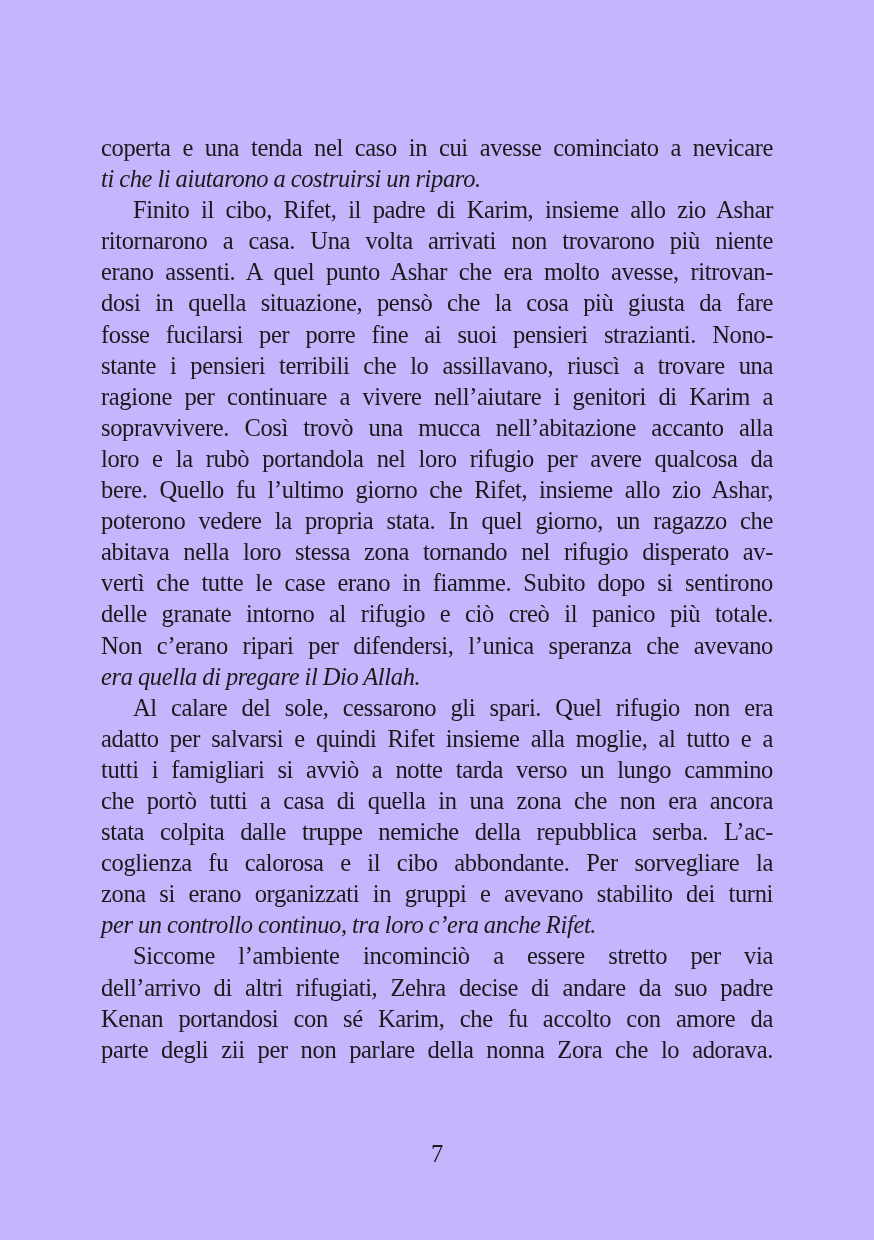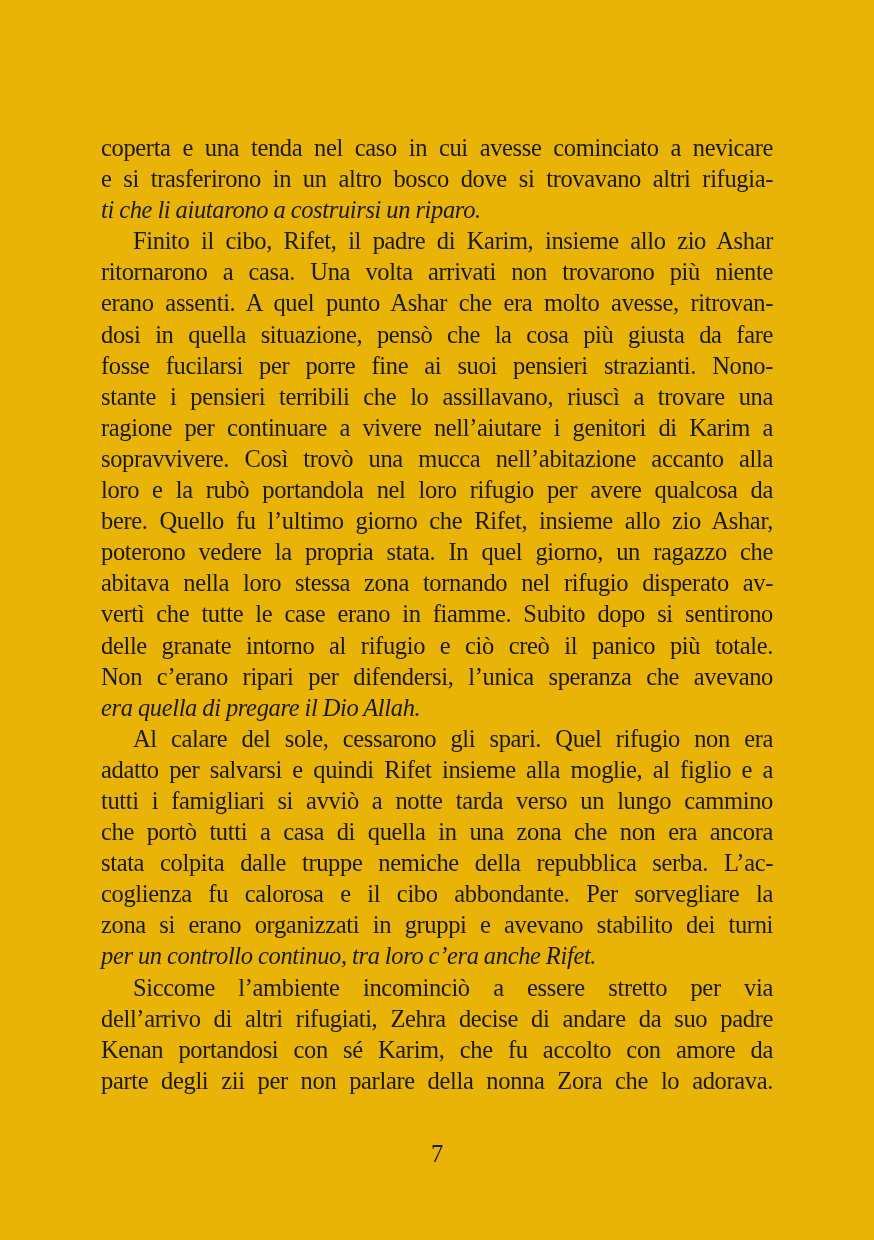--- a/index.html
+++ b/index.html
@@ -13,21 +13,21 @@
       position: relative;
       overflow: hidden;
       font-family: "Liberation Serif", "DejaVu Serif", serif;
       color: #1a1a1a;
     }
     .page {
       position: absolute;
       left: 0; top: 0;
       width: 874px;
       height: 1240px;
-      background: #eab308;
+      background: #c4b5fd;
     }
     .text-block {
       position: absolute;
       left: 101px;
       top: 132px;
       width: 672px;
     }
     .line {
       display: block;
       height: 31.1px;
@@ -56,21 +56,20 @@
       line-height: 31px;
     }
   </style>
 </head>
 <body>
 
 <div class="page">
   <div class="text-block" id="text-block">
       <div>
         <span class="line">coperta e una tenda nel caso in cui avesse cominciato a nevicare</span>
-        <span class="line">e si trasferirono in un altro bosco dove si trovavano altri rifugia-</span>
         <span class="line last">ti che li aiutarono a costruirsi un riparo.</span>
       </div>
       <div>
         <span class="line indent">Finito il cibo, Rifet, il padre di Karim, insieme allo zio Ashar</span>
         <span class="line">ritornarono a casa. Una volta arrivati non trovarono più niente</span>
         <span class="line">erano assenti. A quel punto Ashar che era molto avesse, ritrovan-</span>
         <span class="line">dosi in quella situazione, pensò che la cosa più giusta da fare</span>
         <span class="line">fosse fucilarsi per porre fine ai suoi pensieri strazianti. Nono-</span>
         <span class="line">stante i pensieri terribili che lo assillavano, riuscì a trovare una</span>
         <span class="line">ragione per continuare a vivere nell’aiutare i genitori di Karim a</span>
@@ -79,21 +78,21 @@
         <span class="line">bere. Quello fu l’ultimo giorno che Rifet, insieme allo zio Ashar,</span>
         <span class="line">poterono vedere la propria stata. In quel giorno, un ragazzo che</span>
         <span class="line">abitava nella loro stessa zona tornando nel rifugio disperato av-</span>
         <span class="line">vertì che tutte le case erano in fiamme. Subito dopo si sentirono</span>
         <span class="line">delle granate intorno al rifugio e ciò creò il panico più totale.</span>
         <span class="line">Non c’erano ripari per difendersi, l’unica speranza che avevano</span>
         <span class="line last">era quella di pregare il Dio Allah.</span>
       </div>
       <div>
         <span class="line indent">Al calare del sole, cessarono gli spari. Quel rifugio non era</span>
-        <span class="line">adatto per salvarsi e quindi Rifet insieme alla moglie, al figlio e a</span>
+        <span class="line">adatto per salvarsi e quindi Rifet insieme alla moglie, al tutto e a</span>
         <span class="line">tutti i famigliari si avviò a notte tarda verso un lungo cammino</span>
         <span class="line">che portò tutti a casa di quella in una zona che non era ancora</span>
         <span class="line">stata colpita dalle truppe nemiche della repubblica serba. L’ac-</span>
         <span class="line">coglienza fu calorosa e il cibo abbondante. Per sorvegliare la</span>
         <span class="line">zona si erano organizzati in gruppi e avevano stabilito dei turni</span>
         <span class="line last">per un controllo continuo, tra loro c’era anche Rifet.</span>
       </div>
       <div>
         <span class="line indent">Siccome l’ambiente incominciò a essere stretto per via</span>
         <span class="line">dell’arrivo di altri rifugiati, Zehra decise di andare da suo padre</span>

